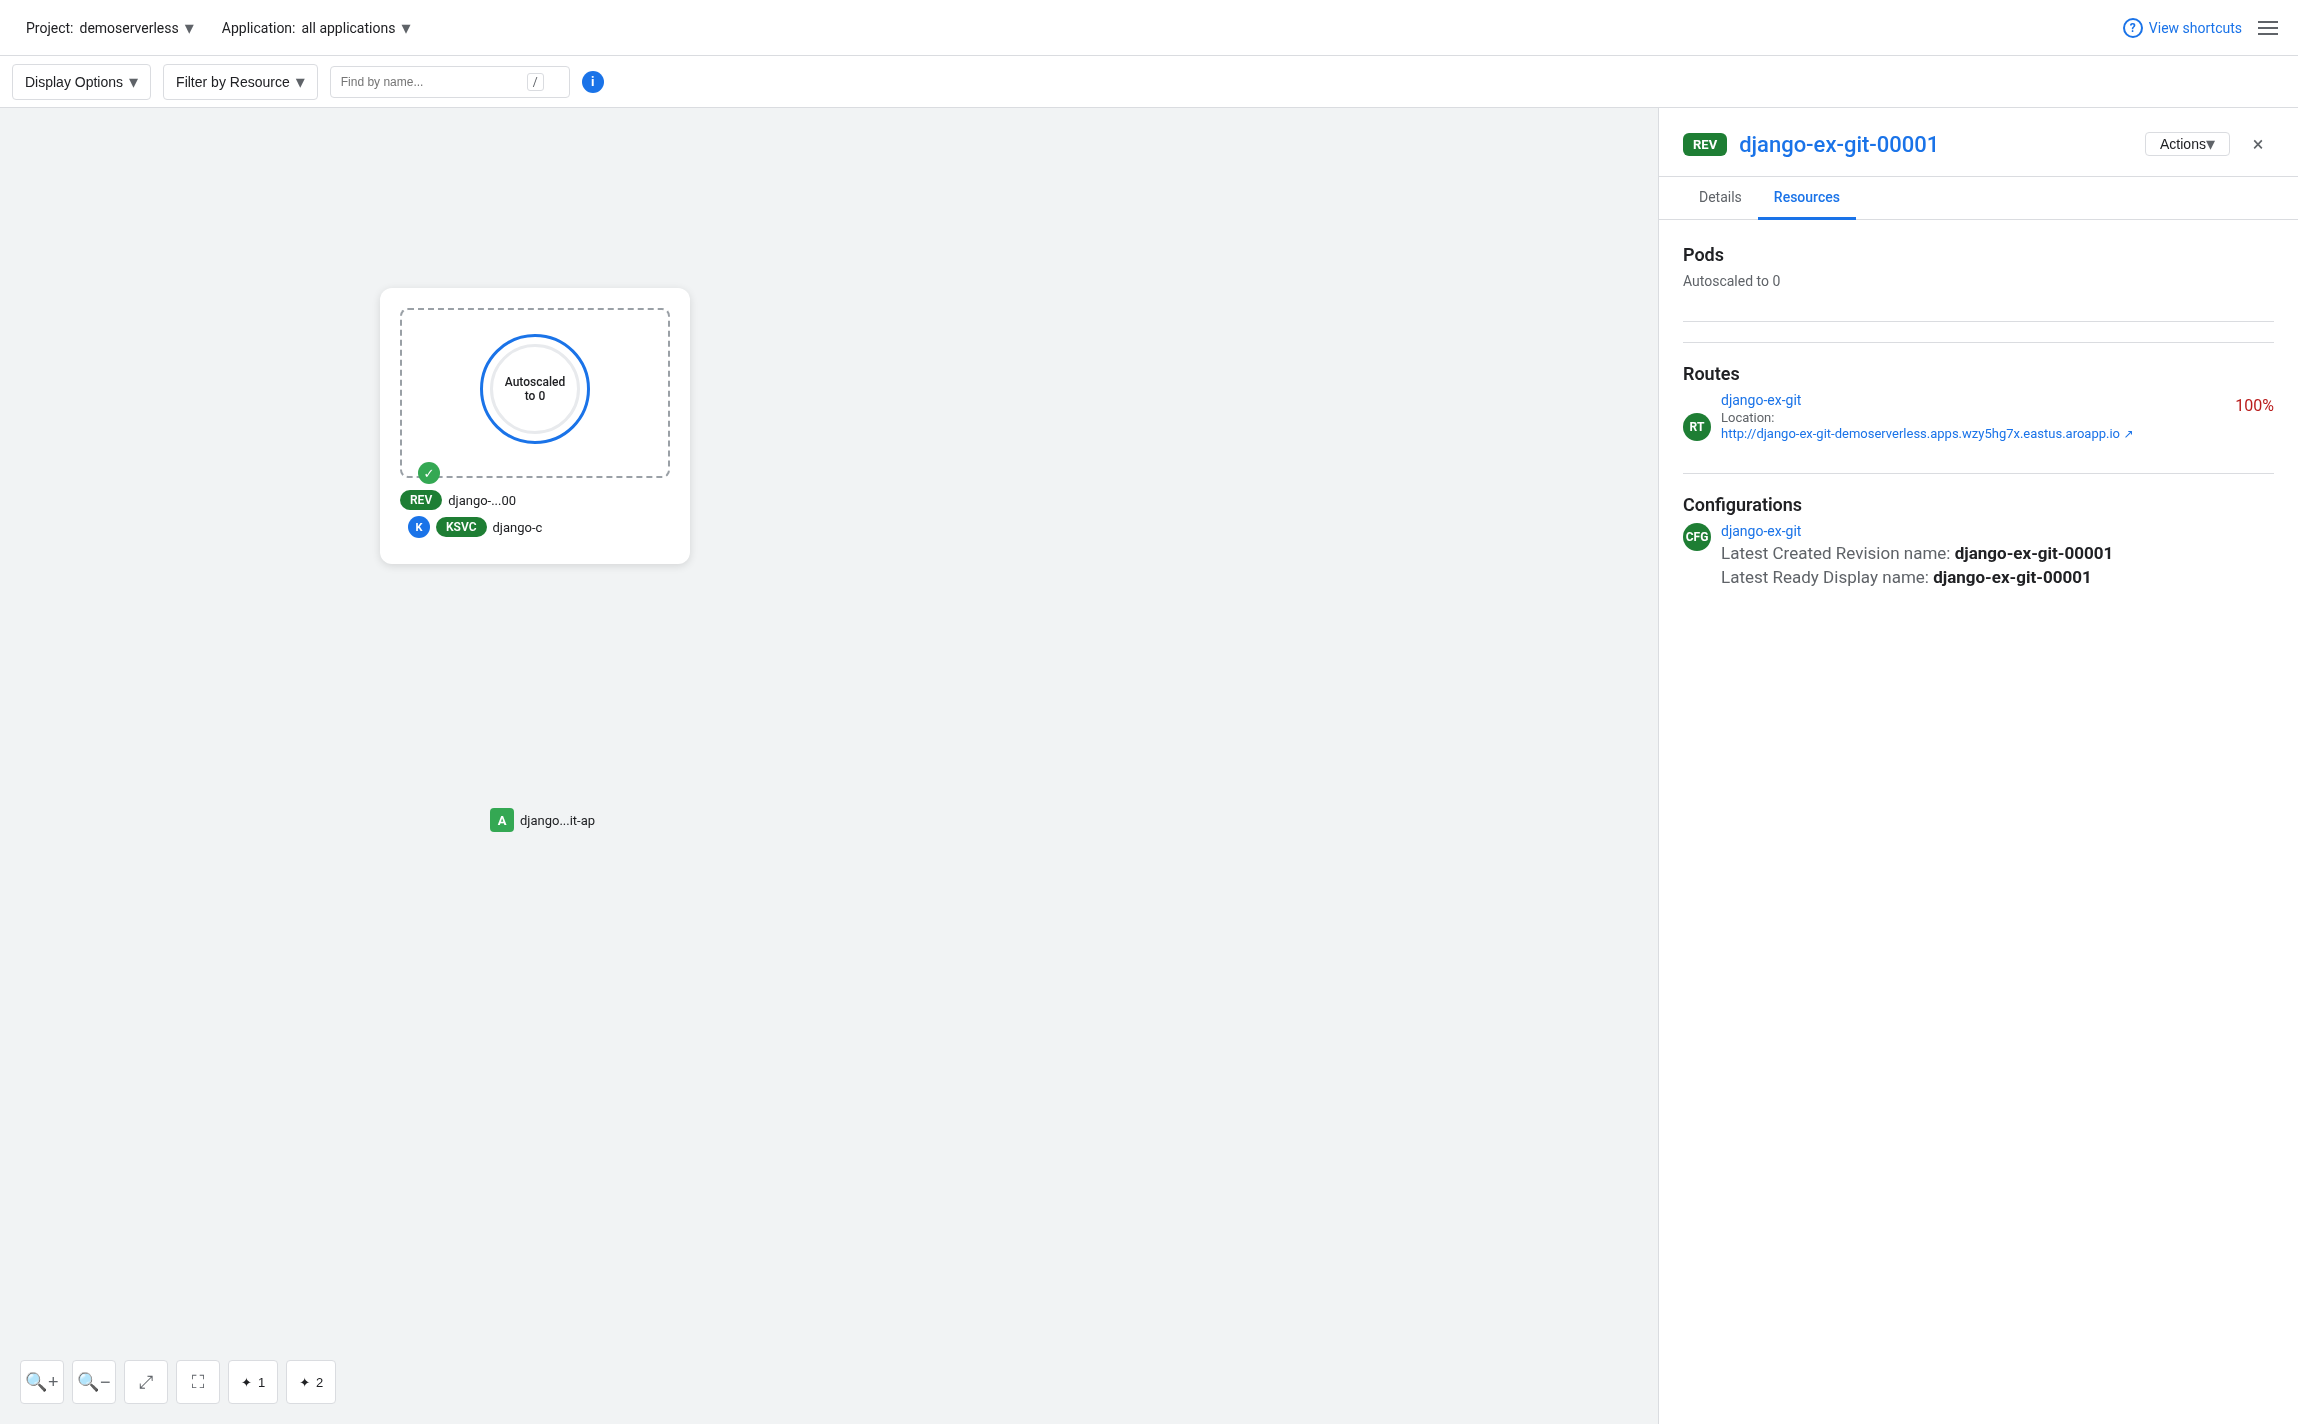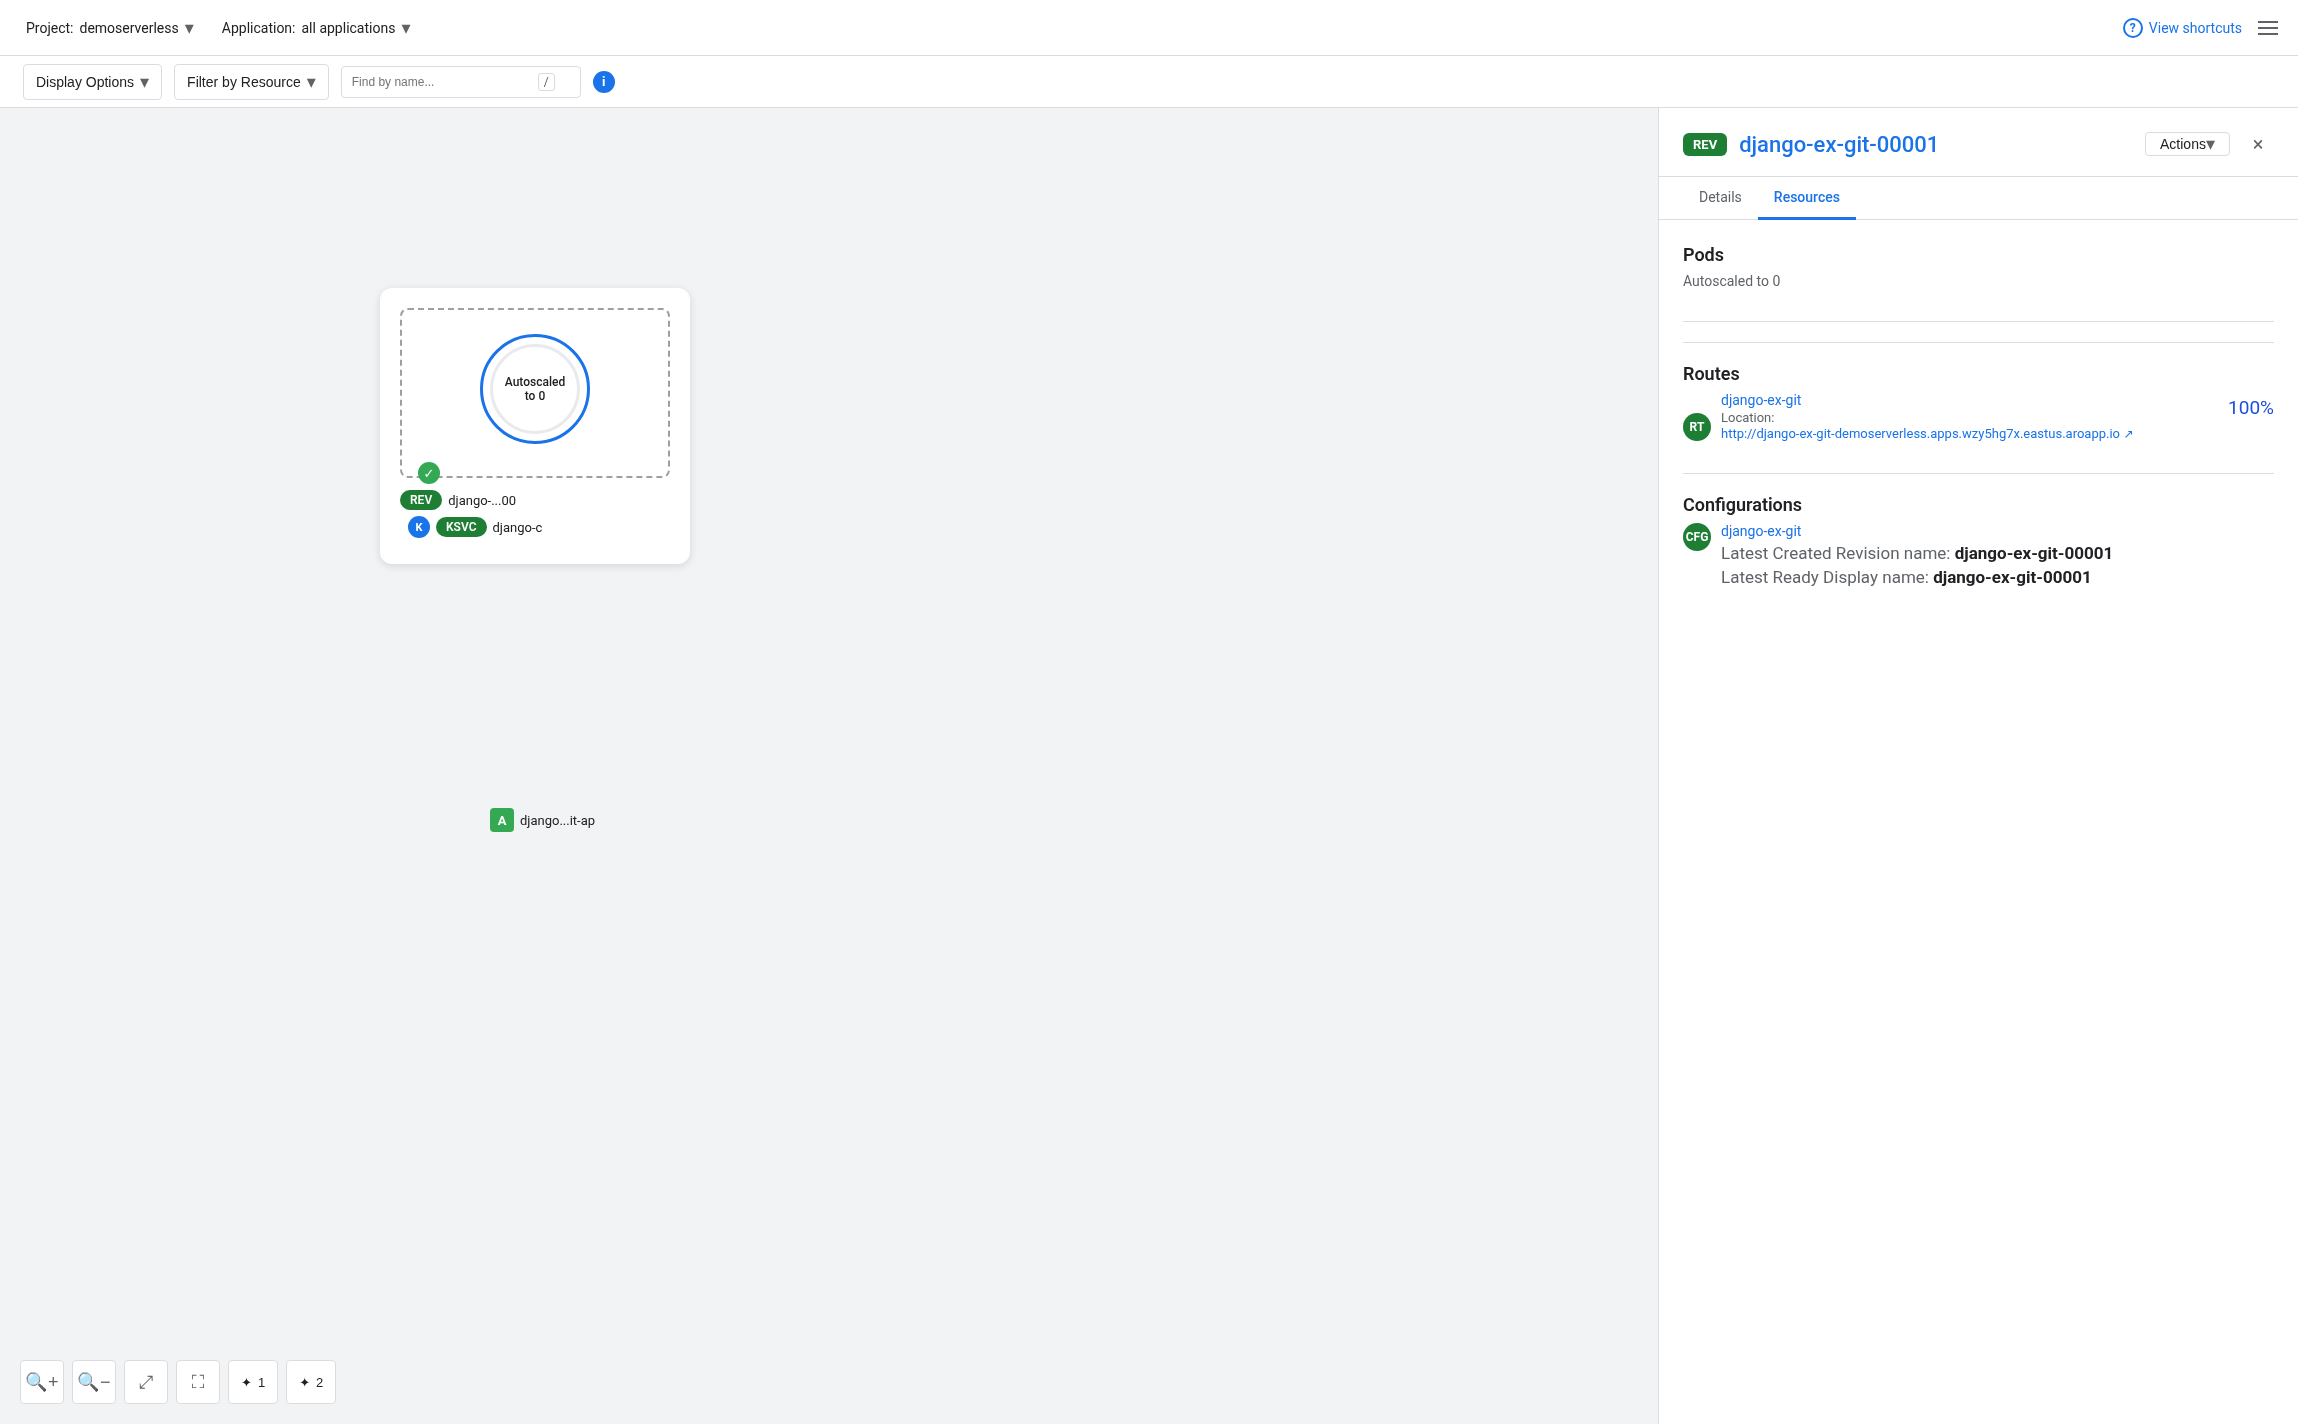--- a/index.html
+++ b/index.html
@@ -19,21 +19,21 @@
     }
     .nav-sep { color: #dadce0; font-size: 18px; margin: 0 4px; }
     .navbar-right { display: flex; align-items: center; gap: 12px; }
     .view-shortcuts { display: flex; align-items: center; gap: 6px; color: #1a73e8; font-size: 14px; cursor: pointer; }
     .hamburger-icon { display: flex; flex-direction: column; gap: 4px; cursor: pointer; padding: 4px; }
     .hamburger-icon span { display: block; width: 20px; height: 2px; background: #5f6368; }
 
     
     .toolbar {
       display: flex; align-items: center; gap: 12px;
-      background: #fff; height: 52px; padding: 0 23px;
+      background: #fff; height: 52px; padding: 0 12px;
       border-bottom: 1px solid #dadce0;
     }
     .toolbar-btn {
       display: flex; align-items: center; gap: 6px;
       border: 1px solid #dadce0; border-radius: 4px;
       padding: 6px 12px; cursor: pointer; background: #fff;
       font-size: 14px; color: #202124;
     }
     .search-box {
       display: flex; align-items: center;
@@ -199,21 +199,21 @@
     }
     .badge-d { background: #1a73e8; }
     .badge-rt { background: #1e7e34; }
     .badge-cfg { background: #1e7e34; }
     .resource-link { color: #1a73e8; font-size: 14px; cursor: pointer; }
     .route-row {
       display: flex; align-items: flex-start; justify-content: space-between;
       margin-bottom: 4px;
     }
     .route-info { display: flex; align-items: flex-end; gap: 10px; }
-    .route-pct { font-size: 19px; color: #1d4ed8; padding-top: 4px; }
+    .route-pct { font-size: 16px; color: #b91c1c; padding-top: 4px; }
     .route-location { font-size: 13px; color: #5f6368; margin-top: 2px; }
     .route-url { color: #1a73e8; font-size: 13px; cursor: pointer; }
     .external-icon { font-size: 12px; color: #1a73e8; }
     .cfg-detail { font-size: 17px; color: #5f6368; margin-top: 4px; }
     .cfg-detail strong { color: #202124; }
     .divider { height: 1px; background: #dadce0; margin: 20px 0; }
   </style>
 </head>
 <body>
 

